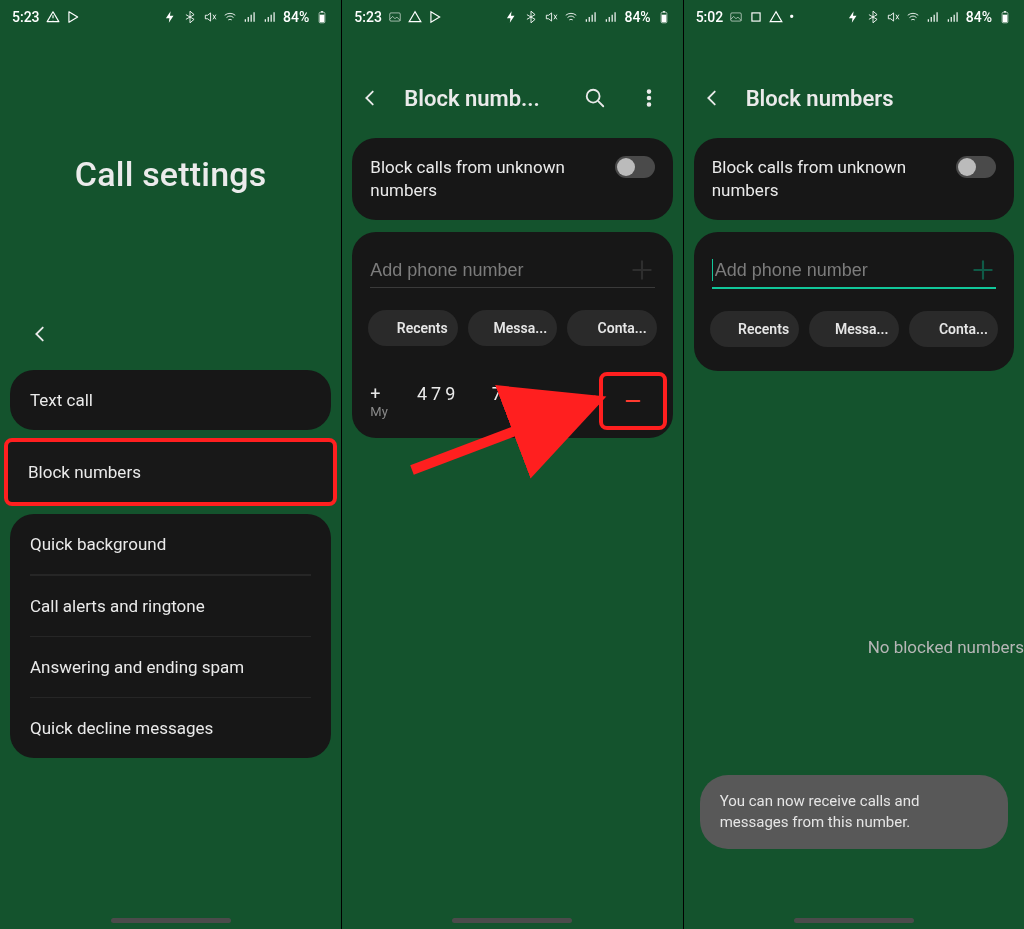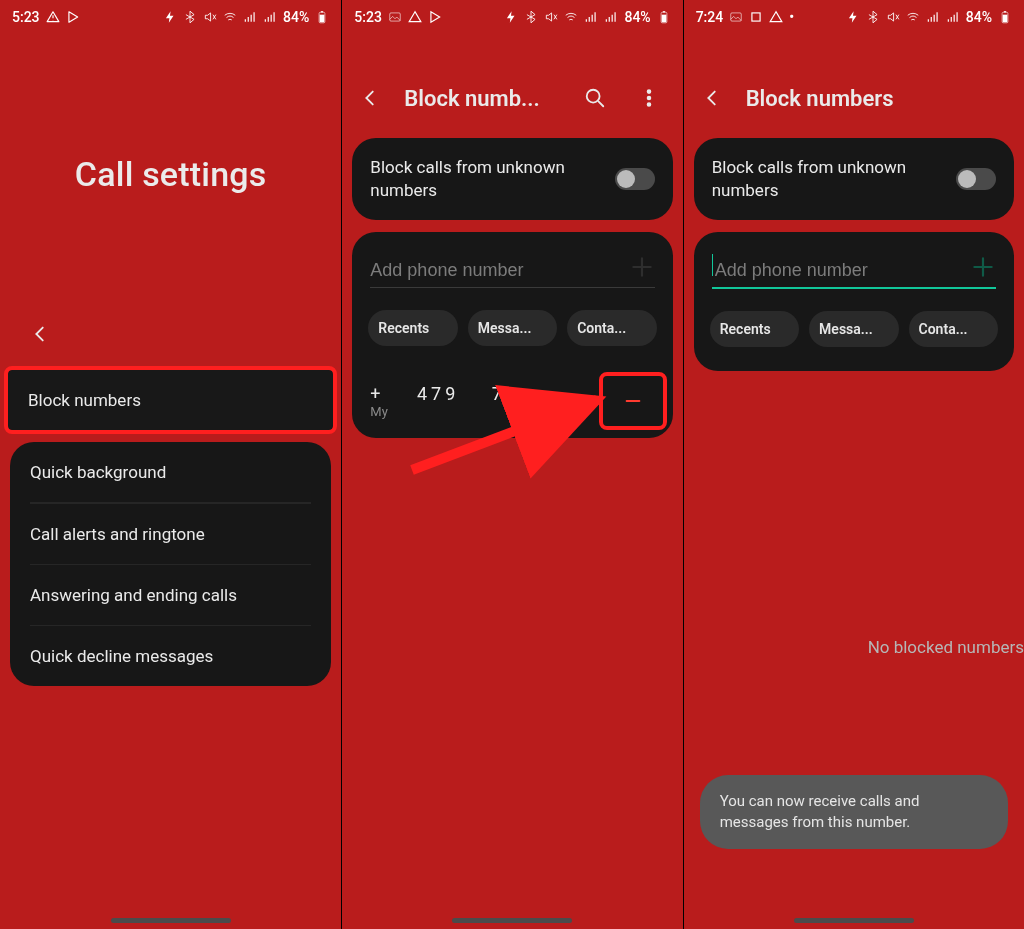--- a/index.html
+++ b/index.html
@@ -1,21 +1,21 @@
 <!DOCTYPE html>
 <html><head>
 <meta charset="utf-8">
 <style>
   * { box-sizing: border-box; margin: 0; padding: 0; }
   html, body { background: #555; font-family: -apple-system, Roboto, "Segoe UI", sans-serif; }
   body { display: flex; width: 1024px; height: 929px; }
   .phone {
     position: relative;
     width: 341.33px; height: 929px;
-    background: #b91c1c; color: #eaeaea;
+    background: #14532d; color: #eaeaea;
     display: flex; flex-direction: column;
     overflow: hidden;
   }
   .phone + .phone { border-left: 1px solid #000; }
 
   
   .statusbar {
     height: 34px; padding: 0 12px;
     display: flex; align-items: center; justify-content: space-between;
     font-size: 14px; color: #fff;
@@ -52,49 +52,49 @@
   .toggle {
     width: 40px; height: 22px; border-radius: 11px; background:#4a4a4a; position:relative; flex:none;
   }
   .toggle::after {
     content:""; position:absolute; width:18px; height:18px; border-radius:50%; background:#bbb;
     top:2px; left:2px;
   }
   .toggle.muted { opacity: .45; }
 
   .setting-row {
-    display:flex; align-items:center; justify-content:space-between;
+    display:flex; justify-content:space-between;
     padding: 18px 18px;
   }
   .setting-row .label { font-size: 17px; line-height:1.35; }
 
   
   .highlight-red { outline: 4px solid #ff1f1f; border-radius: 4px; }
 
   
   .input-row {
     margin: 22px 18px 8px 18px; position: relative;
     border-bottom: 1px solid #3a3a3a;
-    display:flex; 
+    display:flex; align-items:center;
   }
   .input-row.active { border-bottom: 2px solid #11c79a; }
   .input-field {
     flex:1; background: transparent; border:none; outline:none;
     color:#cfcfcf; font-size: 18px; padding: 6px 0;
   }
   .input-field::placeholder { color:#7c7c7c; }
   .plus-ico { width: 26px; height:26px; color:#0f5a47; display:inline-flex; align-items:center; justify-content:center;}
   .plus-ico svg { width:100%; height:100%; stroke: currentColor; stroke-width:2; fill:none; stroke-linecap:round;}
   .plus-ico.dim { color:#2e2e2e; }
   .cursor-bar { width:1px; height:22px; background:#11c79a; margin-right:2px;}
 
   .pill-row { display:flex; gap:10px; padding: 14px 16px 18px; }
   .pill {
     flex:1; background:#2a2a2a; color:#e6e6e6; font-size:14px; font-weight:600;
-    padding:10px 10px; border-radius:18px; text-align:left;
+    padding:10px 10px; border-radius:18px; text-align:right;
     white-space:nowrap; overflow:hidden; text-overflow:ellipsis;
   }
 
   
   .entry { display:flex; align-items:center; padding: 12px 10px 6px 18px; gap: 20px; justify-content: center; }
   .entry .num { font-size:18px; letter-spacing:4px; word-spacing: 24px;}
   .entry .sub { color:#8a8a8a; font-size:13px; }
   .remove-box {
     width: 60px; height: 50px;
     display:inline-flex; align-items:center; justify-content:center;
@@ -183,40 +183,45 @@
   </div>
 
   <div style="padding: 0 10px 10px 20px;">
     <span class="icon-btn">
       <svg viewBox="0 0 24 24">
           <path d="M15 5l-7 7 7 7"></path>
         </svg>
     </span>
   </div>
 
+  <div class="section">
+    <div class="list-item">
+      <span>Text call</span>
+    </div>
+  </div>
 
   <div class="section highlight-red" style="border-radius:4px; margin:6px 8px; padding:0;">
     <div class="list-item" style="background:#181818;border-radius:0;">
       <span>Block numbers</span>
     </div>
   </div>
 
 
   <div class="section">
     <div class="list-item">
         <span>Quick background</span>
       </div>
     <div class="list-divider"></div>
     <div class="list-divider"></div>
     <div class="list-item">
         <span>Call alerts and ringtone</span>
       </div>
     <div class="list-divider"></div>
     <div class="list-item">
-        <span>Answering and ending calls</span>
+        <span>Answering and ending spam</span>
       </div>
     <div class="list-divider"></div>
     <div class="list-item">
         <span>Quick decline messages</span>
       </div>
   </div>
 
   <div class="nav-indicator"></div>
 </div>
 
@@ -350,21 +355,21 @@
     <line x1="10" y1="100" x2="195" y2="30" stroke="#ff1f1f" stroke-width="10" marker-end="url(#ah)"></line>
   </svg>
 
   <div class="nav-indicator"></div>
 </div>
 
 <div class="phone">
 
   <div class="statusbar">
     <div class="sb-left">
-      <span class="sb-text">7:24</span>
+      <span class="sb-text">5:02</span>
       <span class="sb-ico">
           <svg viewBox="0 0 24 24">
             <rect x="3" y="5" width="18" height="14" rx="2" stroke="#fff" fill="none"></rect>
             <path d="M3 16l5-5 4 4 3-3 6 6" stroke="#fff" fill="none"></path>
           </svg>
         </span>
       <span class="sb-ico">
           <svg viewBox="0 0 24 24">
             <rect x="5" y="5" width="14" height="14" stroke="#fff" fill="none" stroke-width="2"></rect>
           </svg>

